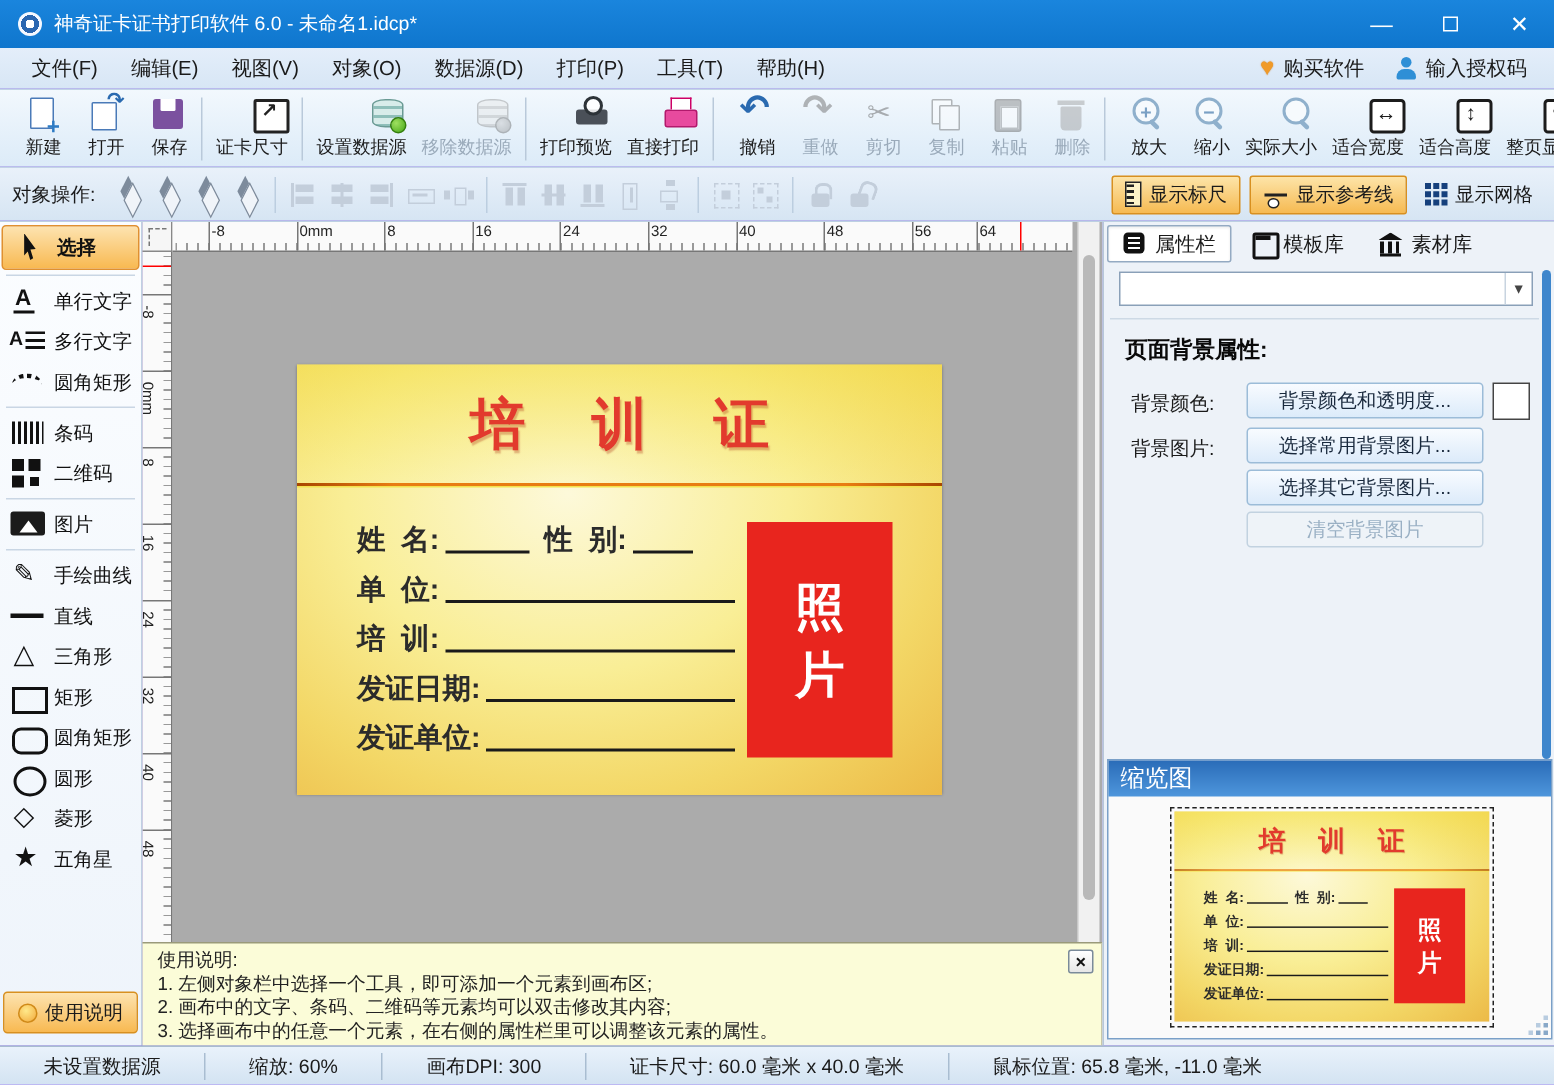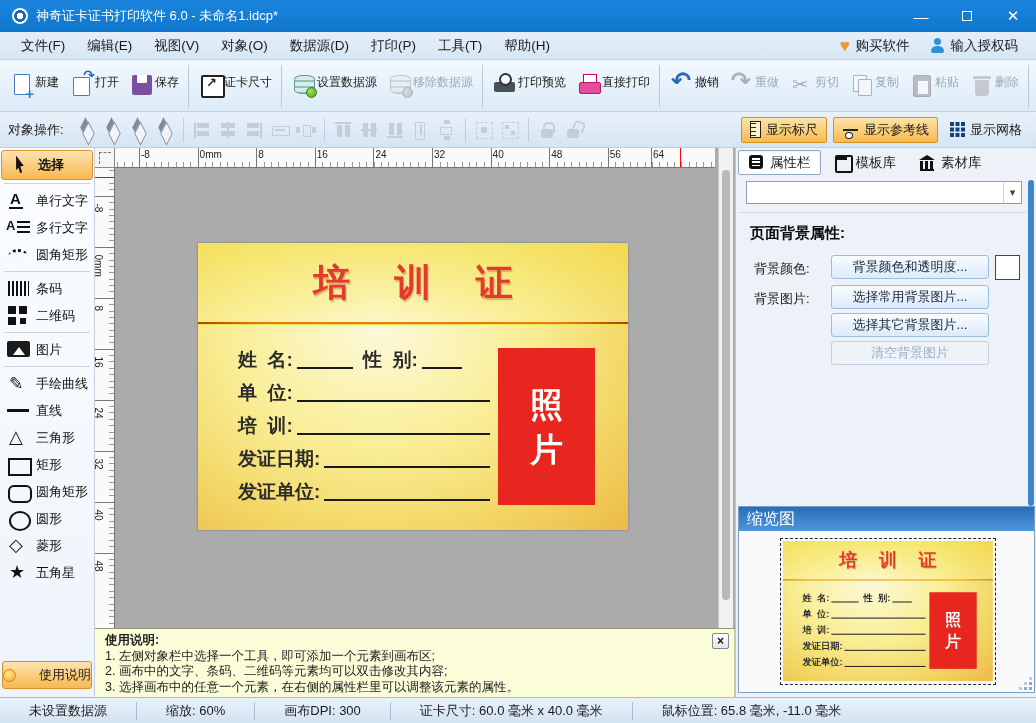--- a/index.html
+++ b/index.html
@@ -24,21 +24,21 @@
 .mr-item{display:flex;align-items:center;gap:6px;font-size:13.5px}
 .heart-ic{color:#f09a28;font-size:16px;text-shadow:0 0 1px #c97410}
 .person-ic{position:relative;width:15px;height:15px}
 .person-ic::before{content:"";position:absolute;left:4px;top:0;width:7px;height:7px;border-radius:50%;background:#2e8fd6}
 .person-ic::after{content:"";position:absolute;left:1px;top:8px;width:13px;height:7px;border-radius:6px 6px 2px 2px;background:#2e8fd6}
 
 
 .toolbar{position:absolute;left:0;top:60px;right:0;height:52px;background:linear-gradient(#f2f8fd,#dcebf8);
   border-bottom:1px solid #c2d3e6;display:flex;align-items:center;padding:0 4px}
 .tb-items{display:flex;align-items:center;height:100%}
-.tb-btn{display:flex;align-items:flex-start;justify-content:center;padding:2px 5px;min-width:42px}
+.tb-btn{display:flex;flex-direction:column;align-items:flex-end;justify-content:center;padding:2px 5px;min-width:42px}
 .tb-label{font-size:12px;margin-top:1px;white-space:nowrap}
 .tb-btn.disabled .tb-label{color:#9aaaba}
 .tb-btn.disabled .ic{filter:grayscale(1);opacity:.45}
 .tb-sep{width:1px;height:42px;background:#b9c9da;margin:0 4px}
 
 
 .ic{width:26px;height:25px;position:relative;display:block}
 .ic::before,.ic::after{content:"";position:absolute}
 .ic-new::before{left:5px;top:1px;width:14px;height:19px;background:#fff;border:1.5px solid #4a7ab8;border-radius:1px}
 .ic-new::after{content:"+";right:1px;bottom:-4px;color:#2e7bc4;font-size:15px;font-weight:bold}
@@ -147,21 +147,21 @@
 .tic-curve::before{content:"✎";left:5px;top:0;font-size:17px}
 .tic-line::before{left:3px;top:9px;width:22px;height:3px;background:#111}
 .tic-tri::before{content:"△";left:5px;top:-1px;font-size:18px}
 .tic-rect::before{left:4px;top:4px;width:20px;height:14px;border:2px solid #111}
 .tic-rrect::before{left:4px;top:4px;width:20px;height:14px;border:2px solid #111;border-radius:6px}
 .tic-circle::before{left:5px;top:3px;width:18px;height:16px;border:2px solid #111;border-radius:50%}
 .tic-diamond::before{content:"◇";left:5px;top:-1px;font-size:18px}
 .tic-star::before{content:"★";left:5px;top:-1px;font-size:18px}
 .sidebar-spacer{flex:1}
 .help-btn{margin:0 2px 8px 2px;height:28px;background:linear-gradient(#fde3b0,#f8b951);border:1px solid #d89020;
-  border-radius:3px;display:flex;align-items:center;justify-content:space-between;gap:5px;font-size:13px}
+  border-radius:3px;display:flex;align-items:center;justify-content:center;gap:5px;font-size:13px}
 .bulb-ic{width:13px;height:13px;border-radius:50%;background:radial-gradient(circle at 40% 35%,#ffe98a,#f2a93c);border:1px solid #d08a18}
 
 
 .center{width:640px;flex:none;position:relative;background:#ababab}
 .corner{position:absolute;left:0;top:0;width:20px;height:20px;background:#f6f6f6;border-right:1px solid #888;border-bottom:1px solid #888}
 .corner::before{content:"";position:absolute;right:3px;bottom:3px;width:11px;height:11px;border-left:1px dashed #777;border-top:1px dashed #777}
 .hruler{position:absolute;left:20px;top:0;width:600px;height:20px;background:#fafafa;border-bottom:1px solid #777;overflow:hidden;
   background-image:repeating-linear-gradient(90deg,#999 0 1px,transparent 1px 7.33px);
   background-size:100% 5px;background-position:2px 100%;background-repeat:no-repeat}
 .vruler{position:absolute;left:0;top:20px;width:20px;height:460px;background:#fafafa;border-right:1px solid #777;overflow:hidden;
@@ -598,21 +598,21 @@
             <span>片</span>
           </div>
         </div>
       </div>
 
       <div class="vscroll">
         <div class="thumb"></div>
       </div>
 
       <div class="helpbox">
-        <div class="hline" style="font-weight:bold">使用说明:</div>
+        <div class="hline" style="font-weight:normal">使用说明:</div>
         <div id="help-lines">
             <div class="hline">1. 左侧对象栏中选择一个工具，即可添加一个元素到画布区;</div>
             <div class="hline">2. 画布中的文字、条码、二维码等元素均可以双击修改其内容;</div>
             <div class="hline">3. 选择画布中的任意一个元素，在右侧的属性栏里可以调整该元素的属性。</div>
           </div>
         <div class="help-close">×</div>
       </div>
     </div>
 
     <div class="rpanel">

